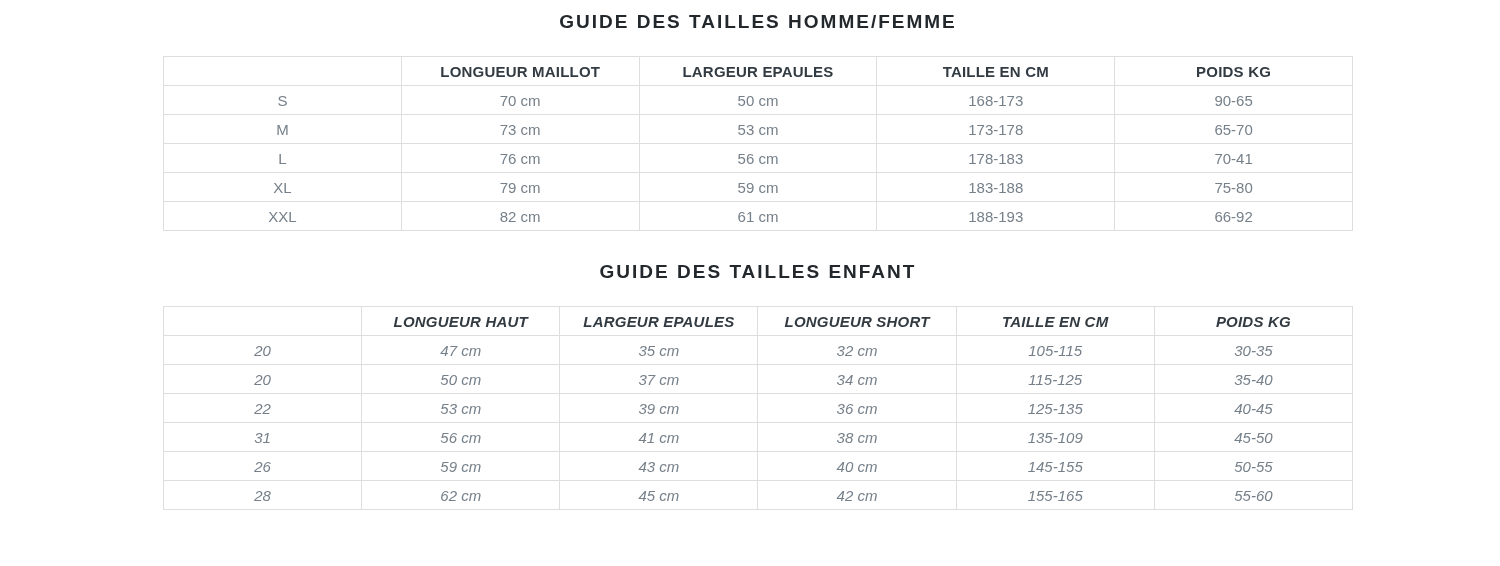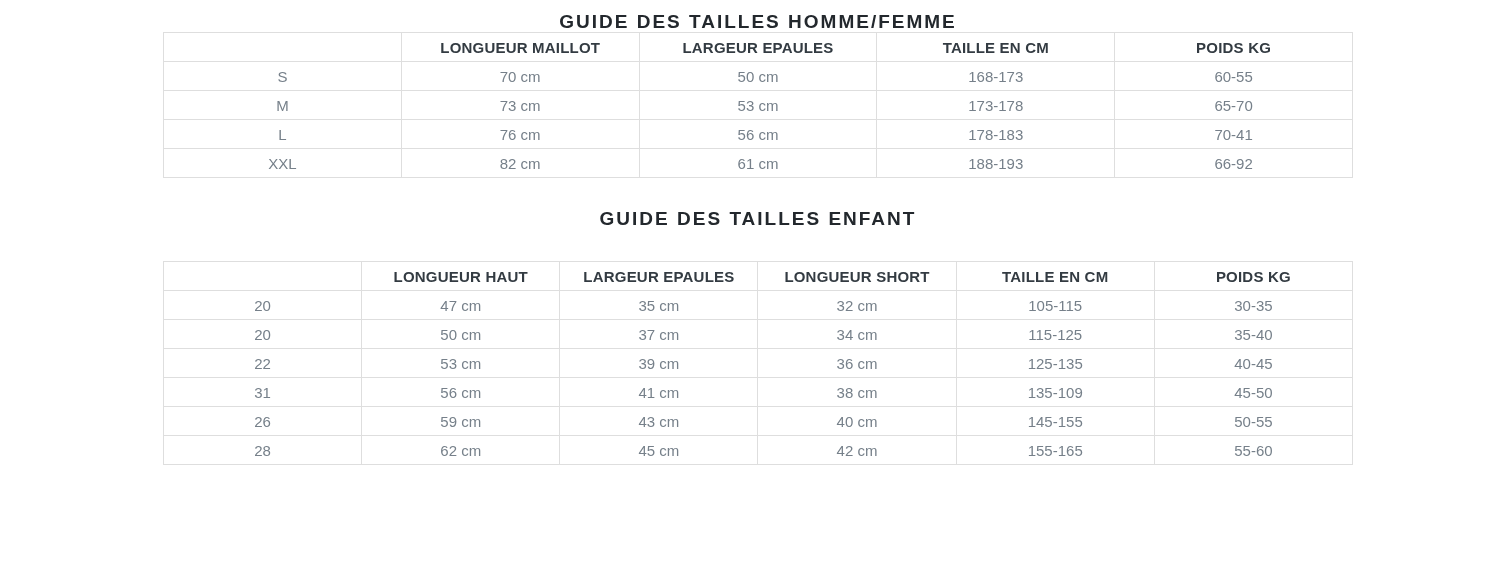--- a/index.html
+++ b/index.html
@@ -27,22 +27,22 @@
   }
   .title-hf { padding-top: 12px; }
   .title-enf { padding-top: 31px; }
   .size-table {
     border-collapse: collapse;
     table-layout: fixed;
     margin: 0 auto;
     width: 1190px;
     background: #ffffff;
   }
-  .table-hf { }
-  .table-enf { margin-top: 32px; }
+  .table-hf { margin-top: 24px; }
+  .table-enf { margin-top: 24px; font-style: italic; }
   .size-table th,
   .size-table td {
     border: 1px solid #dedede;
     text-align: center;
     vertical-align: middle;
     height: 29px;
     padding: 0 4px;
     overflow: hidden;
     white-space: nowrap;
   }
@@ -74,35 +74,42 @@
             <th>TAILLE EN CM</th>
             <th>POIDS KG</th>
           </tr>
         </thead>
         <tbody>
           <tr>
             <td>S</td>
             <td>70 cm</td>
             <td>50 cm</td>
             <td>168-173</td>
-            <td>60-55</td>
+            <td>90-65</td>
           </tr>
           <tr>
             <td>M</td>
             <td>73 cm</td>
             <td>53 cm</td>
             <td>173-178</td>
             <td>65-70</td>
           </tr>
           <tr>
             <td>L</td>
             <td>76 cm</td>
             <td>56 cm</td>
             <td>178-183</td>
             <td>70-41</td>
+          </tr>
+          <tr>
+            <td>XL</td>
+            <td>79 cm</td>
+            <td>59 cm</td>
+            <td>183-188</td>
+            <td>75-80</td>
           </tr>
           <tr>
             <td>XXL</td>
             <td>82 cm</td>
             <td>61 cm</td>
             <td>188-193</td>
             <td>66-92</td>
           </tr>
         </tbody>
       </table>

